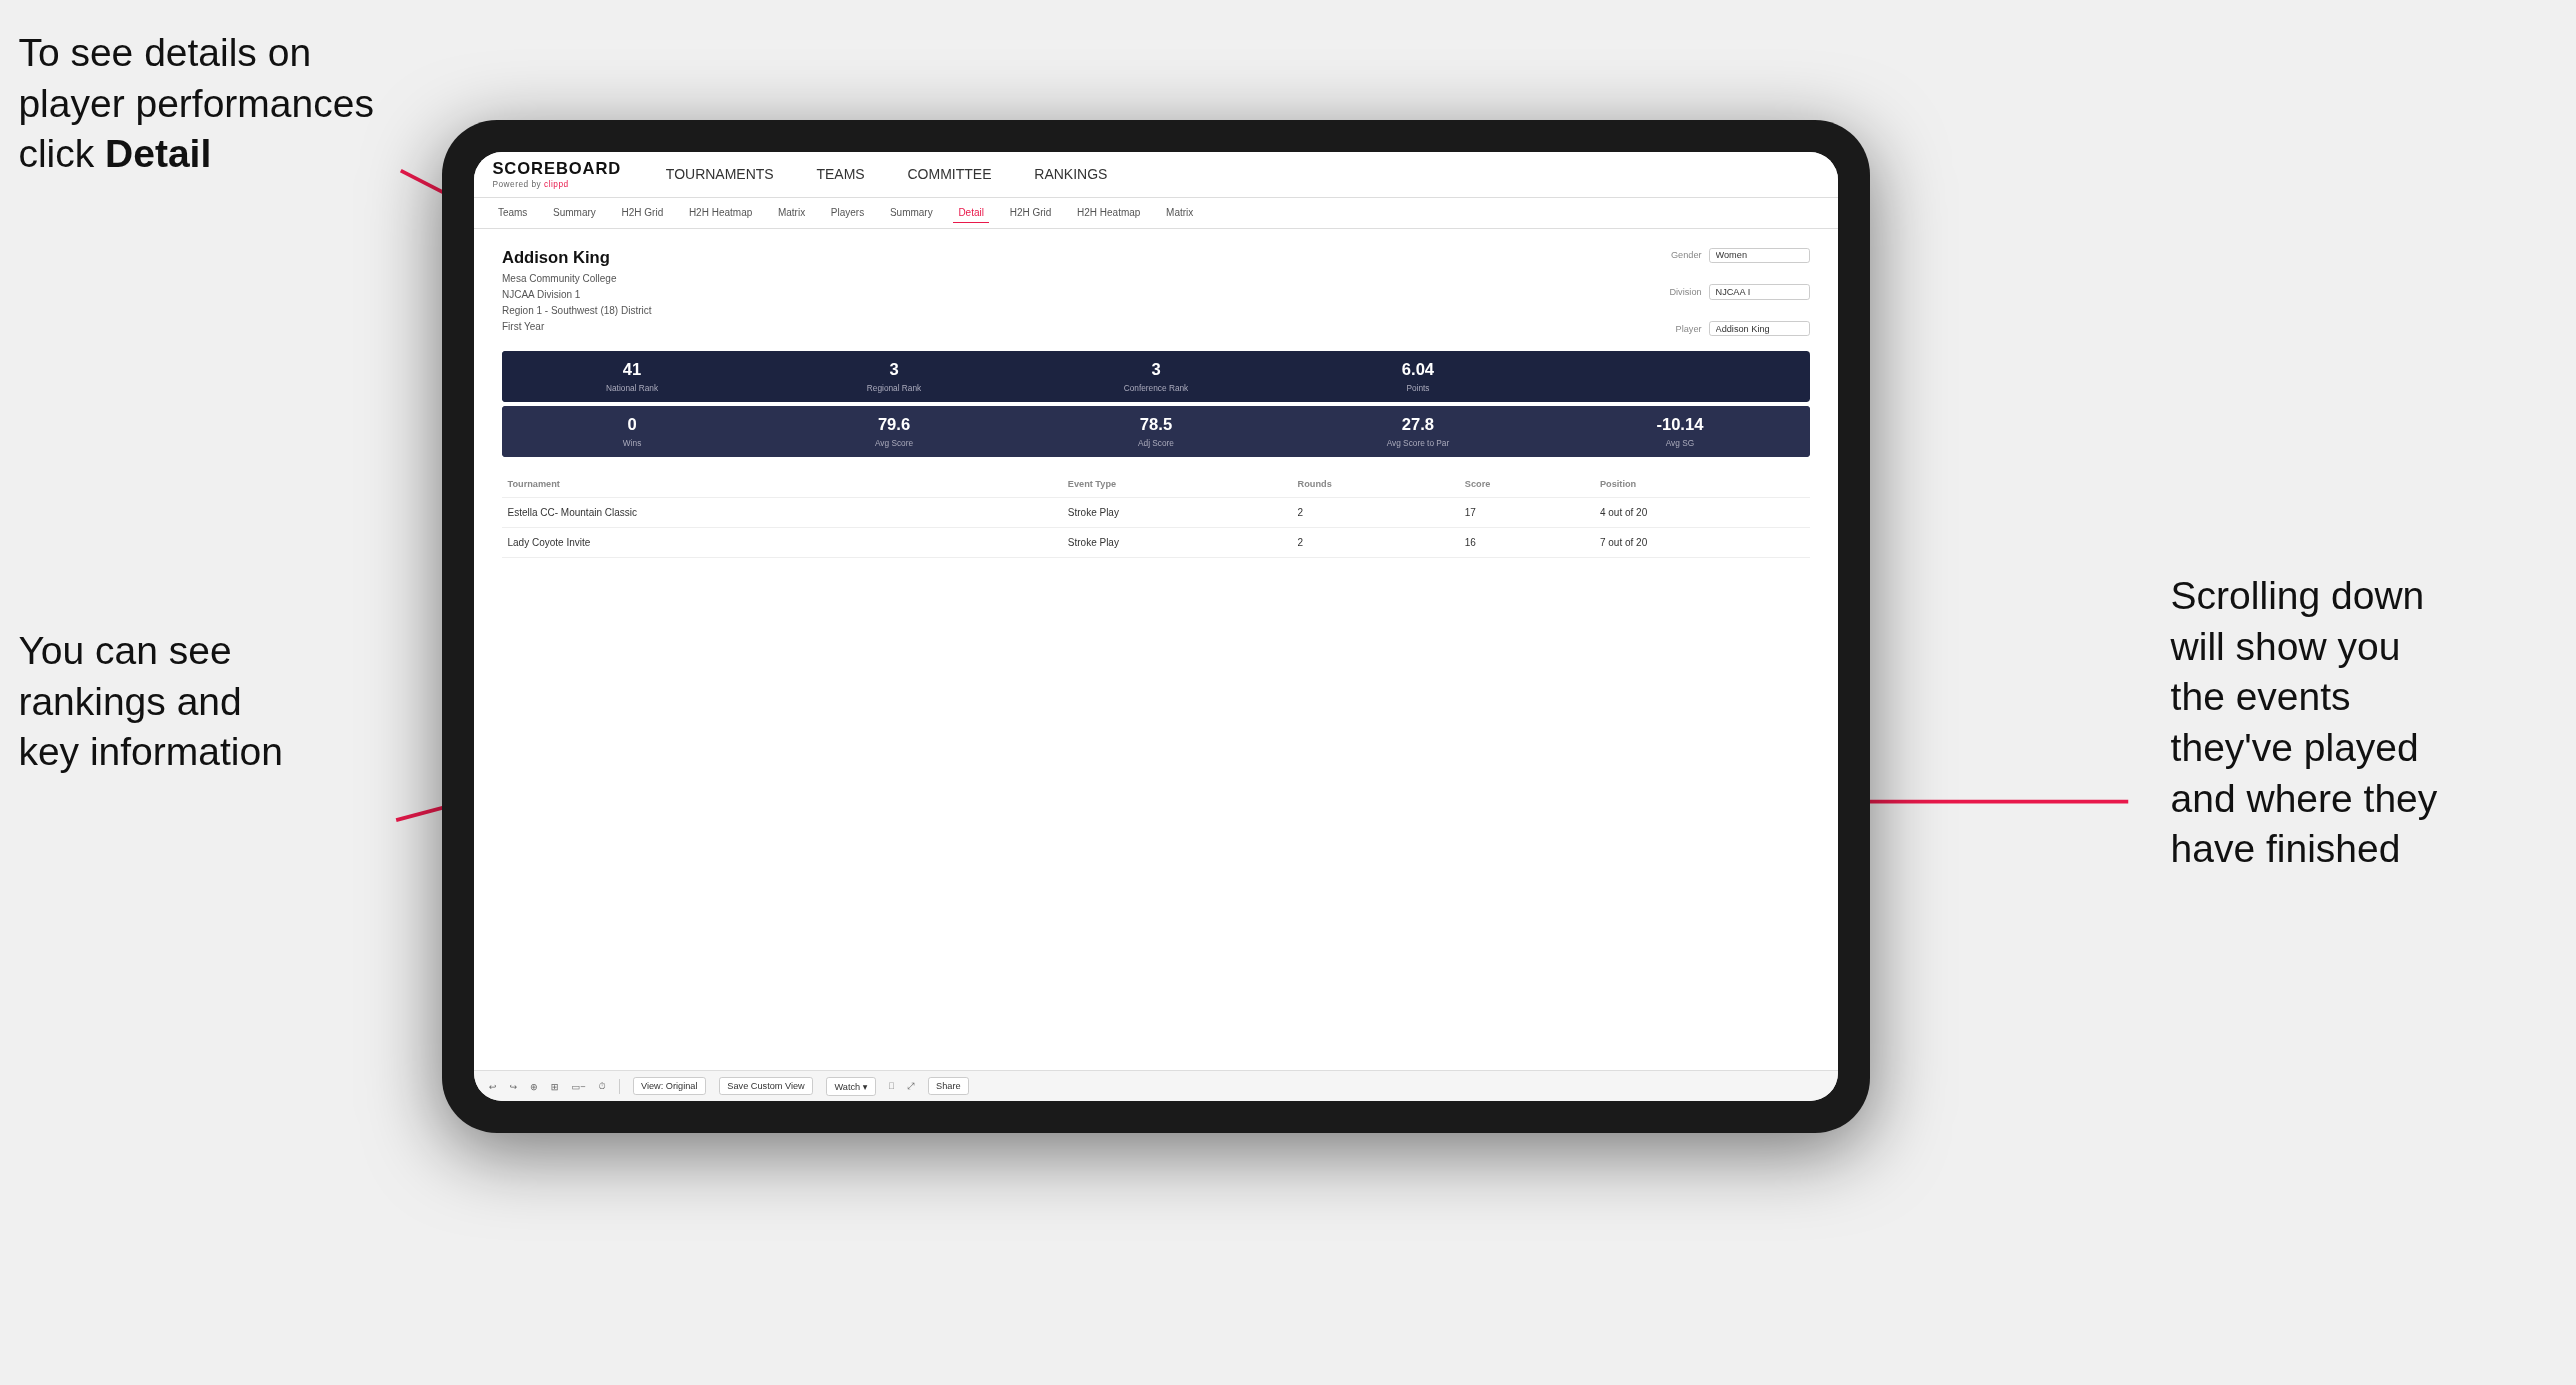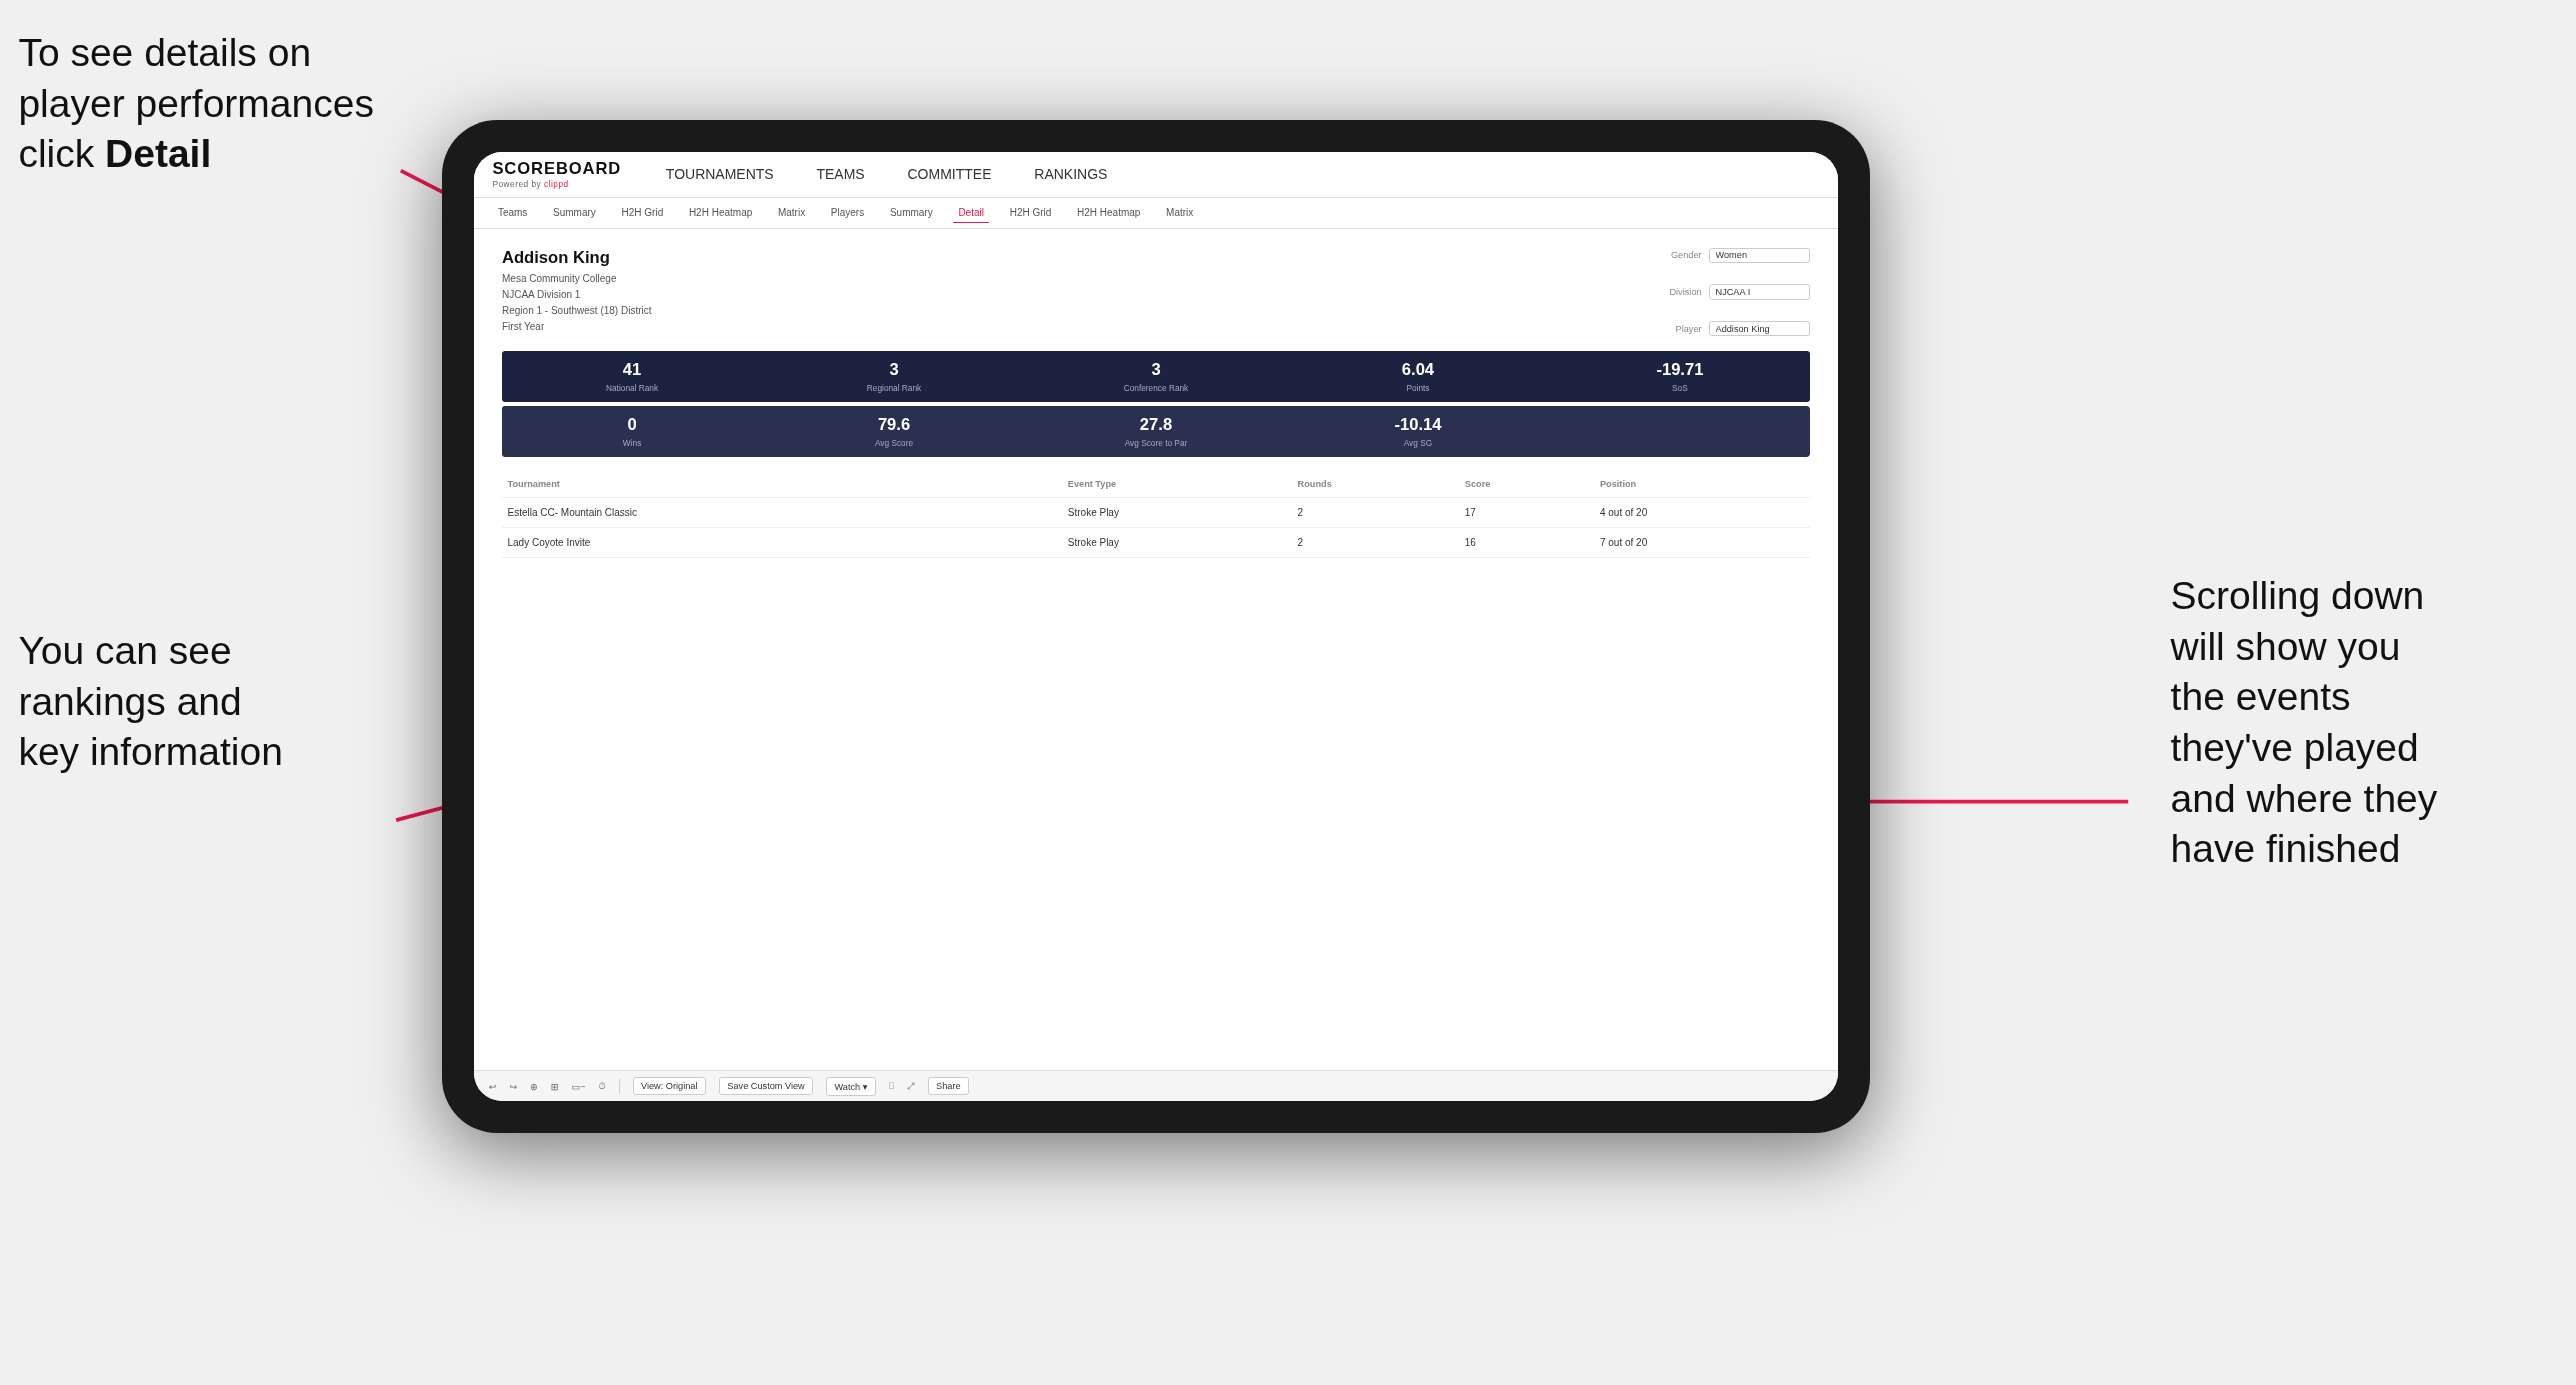--- a/index.html
+++ b/index.html
@@ -430,34 +430,34 @@
           <span class="stat-label">Regional Rank</span>
         </div>
         <div class="stat-cell">
           <span class="stat-value">3</span>
           <span class="stat-label">Conference Rank</span>
         </div>
         <div class="stat-cell">
           <span class="stat-value">6.04</span>
           <span class="stat-label">Points</span>
         </div>
-        <div class="stat-cell">
-          <span class="stat-value">-19.71</span>
-          <span class="stat-label">SoS</span>
-        </div>
       </div>
 
       <div class="stats-grid-2">
         <div class="stat-cell">
           <span class="stat-value">0</span>
           <span class="stat-label">Wins</span>
         </div>
         <div class="stat-cell">
           <span class="stat-value">79.6</span>
           <span class="stat-label">Avg Score</span>
+        </div>
+        <div class="stat-cell">
+          <span class="stat-value">78.5</span>
+          <span class="stat-label">Adj Score</span>
         </div>
         <div class="stat-cell">
           <span class="stat-value">27.8</span>
           <span class="stat-label">Avg Score to Par</span>
         </div>
         <div class="stat-cell">
           <span class="stat-value">-10.14</span>
           <span class="stat-label">Avg SG</span>
         </div>
       </div>

